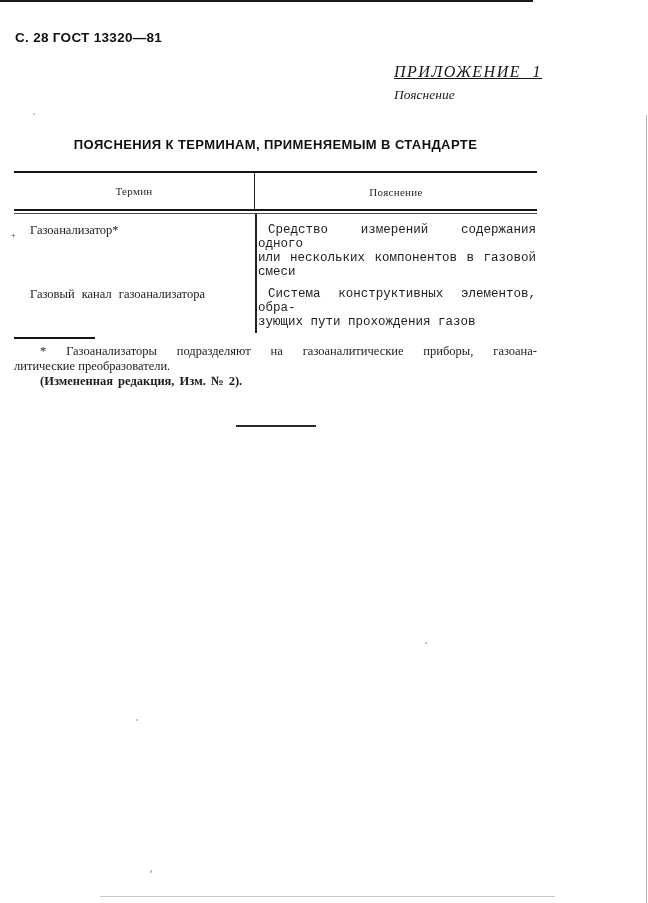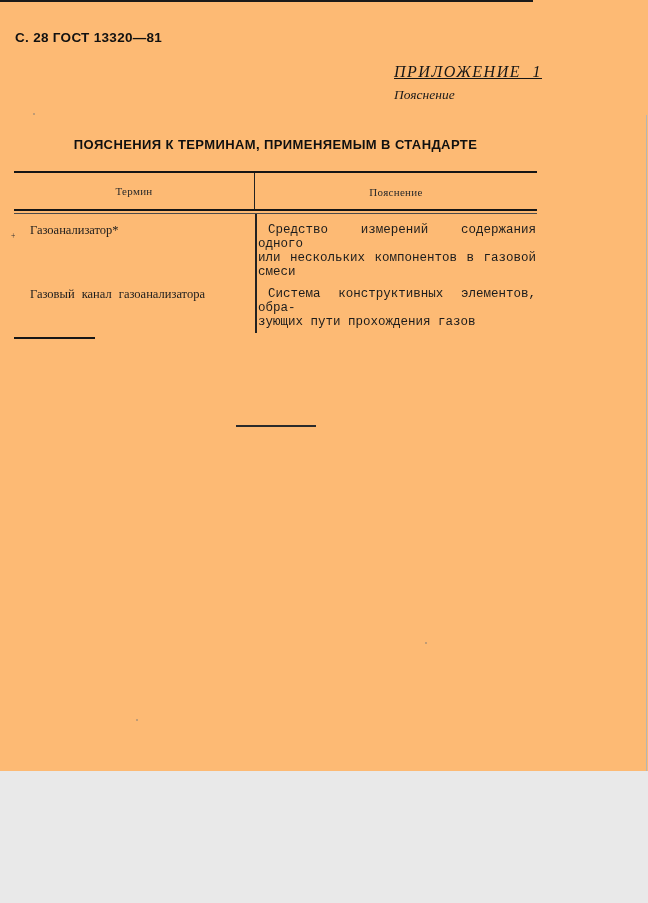--- a/index.html
+++ b/index.html
@@ -1,19 +1,19 @@
 <!DOCTYPE html>
 <html><head>
 <meta charset="utf-8">
 <style>
   html, body { margin: 0; padding: 0; background: #e9e9e9; }
   .page {
     position: relative;
-    width: 648px; height: 771px;
-    background: #fdba74;
+    width: 648px; height: 903px;
+    background: #ffffff;
     overflow: hidden;
     font-family: "Liberation Serif", serif;
     color: #1c1c1c;
     box-sizing: border-box;
   }
   
   .scan-edge-top { position: absolute; top: 0; left: 0; width: 533px; height: 2px; background: #1a1a1a; }
   .scan-edge-right { position: absolute; top: 115px; bottom: 0; right: 1px; width: 1px; background: #b5b5b5; }
   .scan-edge-bottom { position: absolute; top: 896px; left: 100px; width: 455px; height: 1px; background: #c9c9c9; }
   .speck { position: absolute; background: #777; border-radius: 50%; opacity: .6; }
@@ -128,16 +128,21 @@
           <div class="jline ind10">Система конструктивных элементов, обра-</div>
           <div class="lline">зующих пути прохождения газов</div>
         </div>
       </div>
     </div>
   </div>
 
   <div class="change-marker">+</div>
 
   <div class="footnote-rule"></div>
+  <div class="footnote">
+    <div class="jline ind26">* Газоанализаторы подразделяют на газоаналитические приборы, газоана-</div>
+    <div class="lline">литические преобразователи.</div>
+    <div class="revision ind26">(Измененная редакция, Изм. № 2).</div>
+  </div>
 
   <div class="center-rule"></div>
 
 </div>
 
 </body></html>

